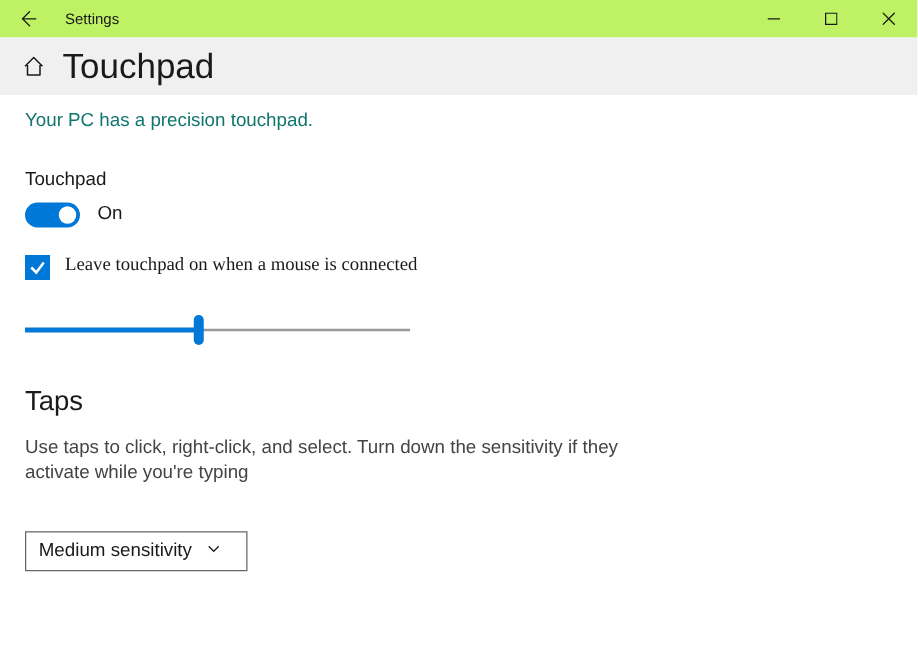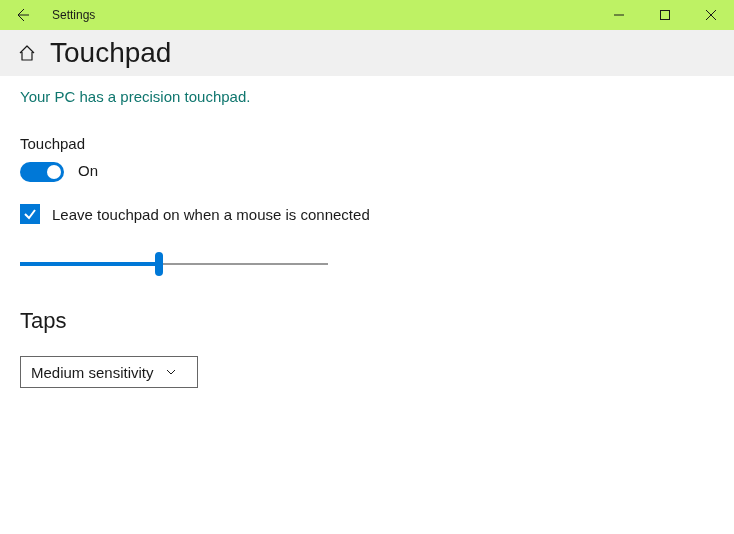--- a/index.html
+++ b/index.html
@@ -90,21 +90,21 @@
   }
   .toggle .knob {
     position: absolute;
     right: 3px; top: 3px;
     width: 14px; height: 14px;
     border-radius: 50%;
     background: #fff;
   }
   .toggle-label { font-size: 15px; }
   
-  .check-row { display: flex; align-items: center; margin-bottom: 30px; }
+  .check-row { display: flex; margin-bottom: 30px; font-family: Liberation Serif, serif; }
   .checkbox {
     width: 20px; height: 20px;
     background: #0078d7;
     display: flex; align-items: center; justify-content: center;
     cursor: pointer;
     margin-right: 12px;
     flex-shrink: 0;
   }
   .check-label { font-size: 15px; }
   
@@ -210,20 +210,21 @@
 
   <div class="slider-wrap">
     <div class="slider">
       <div class="track"></div>
       <div class="fill" id="slider-fill" style="width: 45%;"></div>
       <div class="thumb" id="slider-thumb" style="left: 45%;"></div>
     </div>
   </div>
 
   <h2 class="subheading">Taps</h2>
+  <p class="desc">Use taps to click, right-click, and select. Turn down the sensitivity if they activate while you're typing</p>
 
   <div class="dropdown">
     <span>Medium sensitivity</span>
     <span class="chev">
       <svg width="12" height="12" viewBox="0 0 12 12">
           <path d="M2 4 L6 8 L10 4" stroke="#1a1a1a" stroke-width="1" fill="none"></path>
         </svg>
     </span>
   </div>
 </div>

